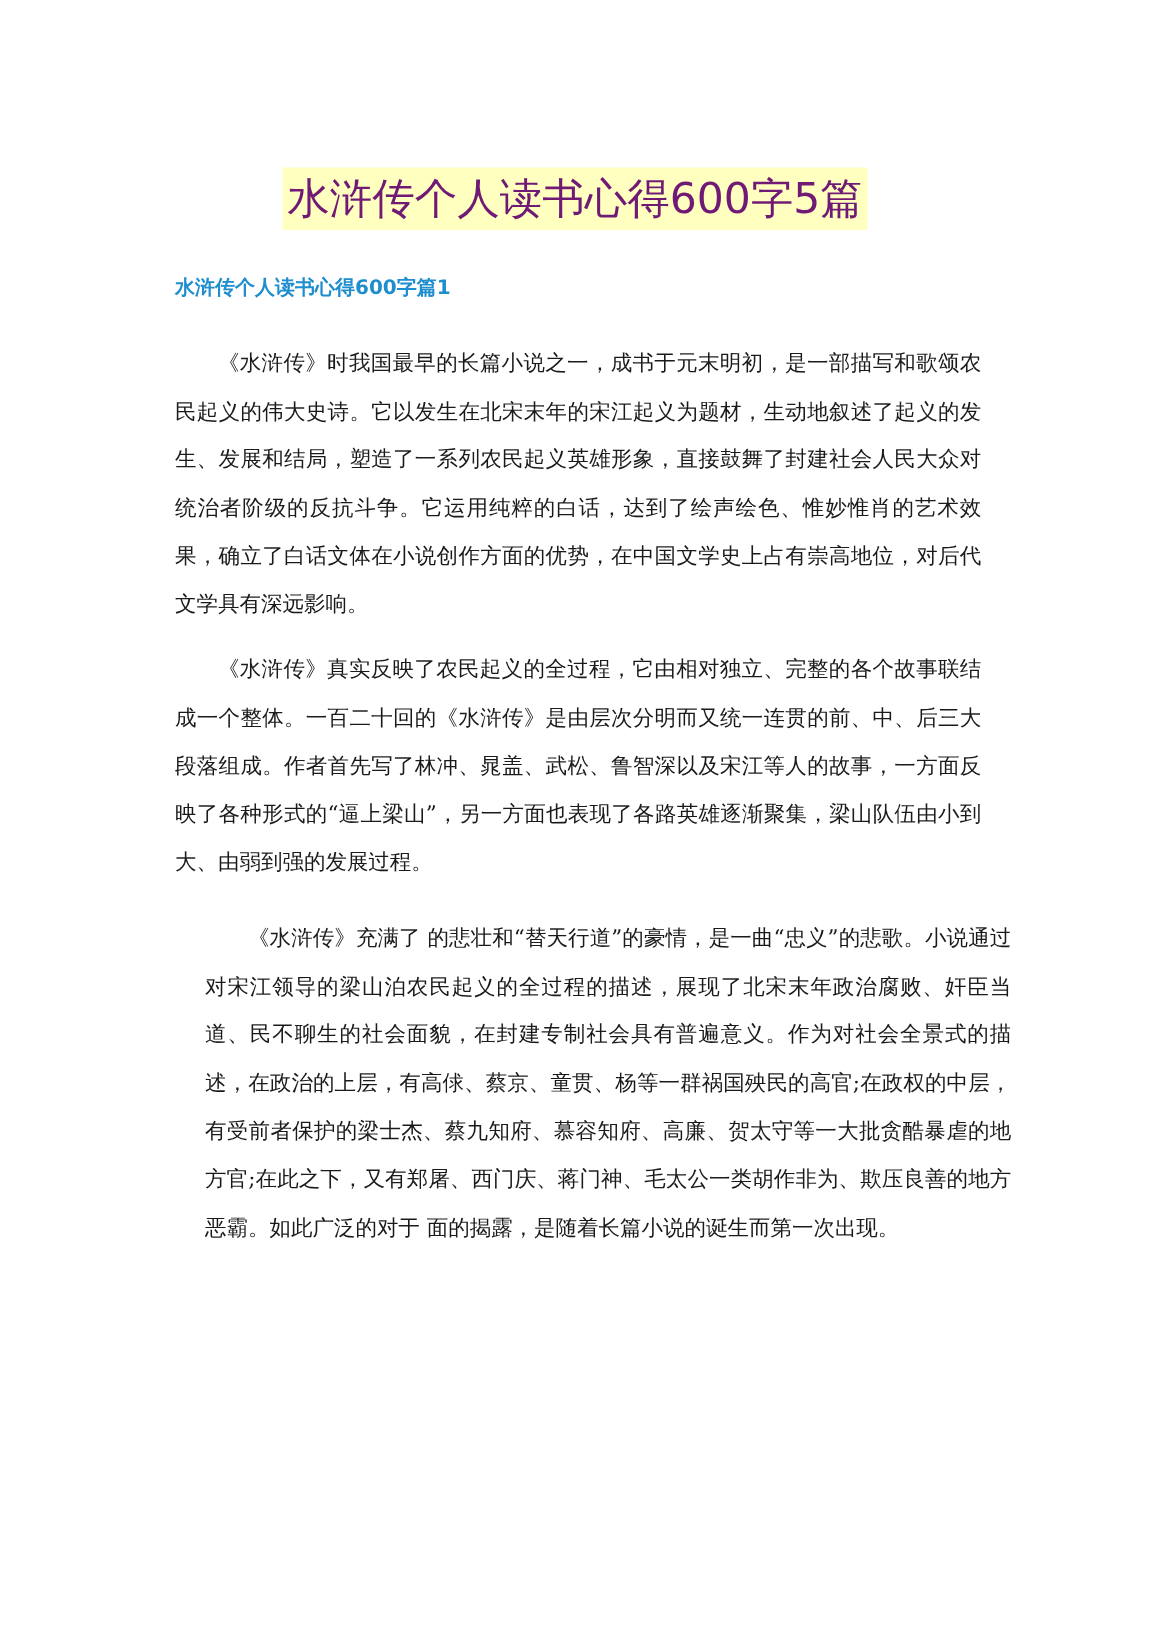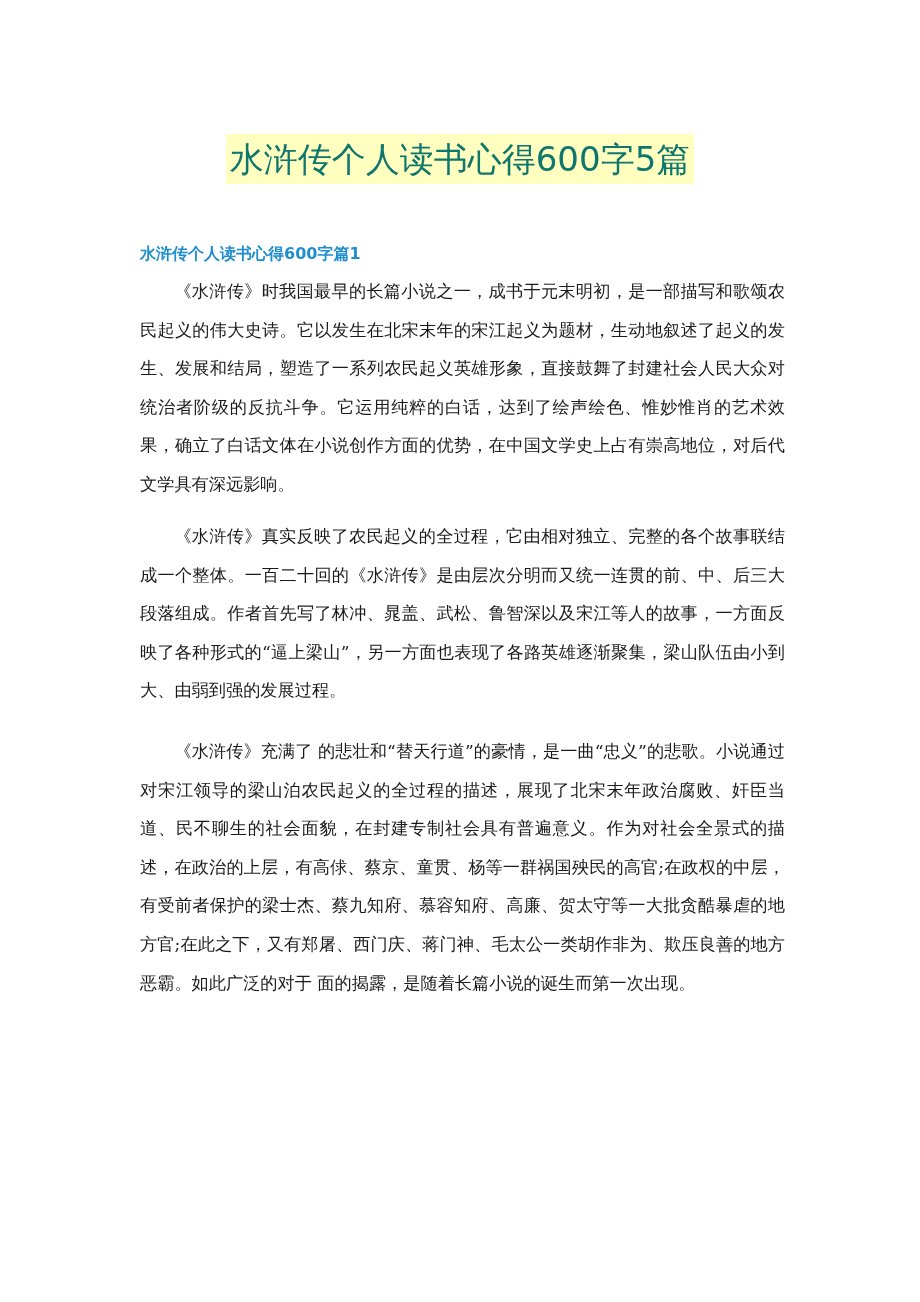--- a/index.html
+++ b/index.html
@@ -25,50 +25,50 @@
     .title-wrap {
       position: absolute;
       top: 134px;
       left: 0;
       width: 920px;
       text-align: center;
     }
     .title {
       display: inline-block;
       background: #ffffc0;
-      color: #0f766e;
+      color: #701a75;
       font-family: "DejaVu Sans", "Liberation Sans", sans-serif;
       font-size: 34px;
       line-height: 50px;
       padding: 0 4px;
       letter-spacing: 0px;
     }
     .subheading {
       position: absolute;
-      top: 240px;
+      top: 216px;
       left: 140px;
       color: #1f8ecf;
       font-family: "DejaVu Sans", "Liberation Sans", sans-serif;
       font-size: 16px;
       line-height: 28px;
       font-weight: bold;
     }
     .body-text {
       position: absolute;
       left: 140px;
       width: 645px;
       font-size: 17.2px;
       line-height: 38.6px;
       text-align: justify;
       text-indent: 2em;
       margin: 0;
     }
     #p1 { top: 272px; }
     #p2 { top: 517px; }
-    #p3 { top: 732px; }
+    #p3 { top: 732px; margin-left: 24px; }
     #p4 { top: 1052px; }
   </style>
 </head>
 <body>
 
 <div class="page">
   <div class="title-wrap">
     <span class="title">水浒传个人读书心得600字5篇</span>
   </div>
 

